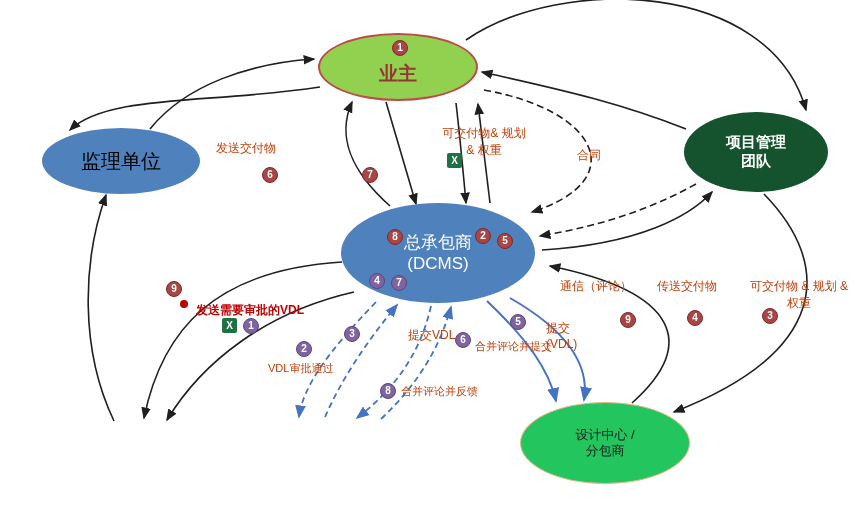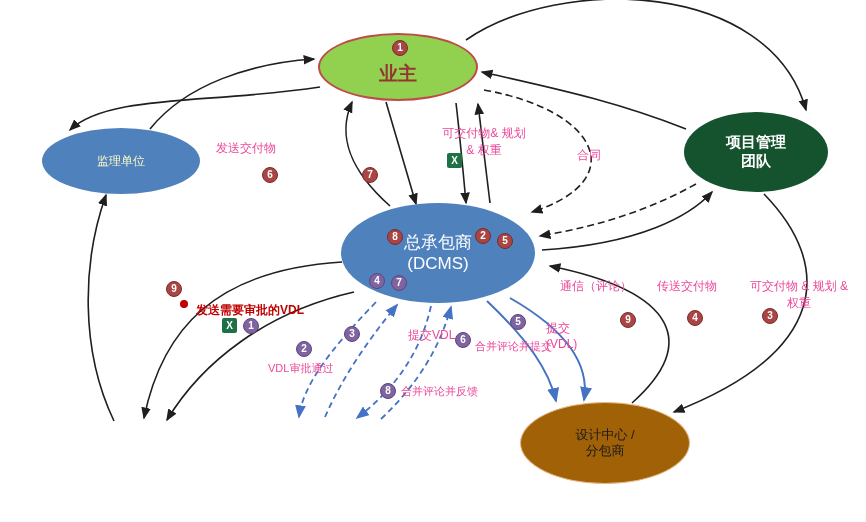--- a/index.html
+++ b/index.html
@@ -3,33 +3,33 @@
 <meta charset="utf-8">
 <style>
   * { margin:0; padding:0; box-sizing:border-box; }
   body { font-family:"Liberation Sans","DejaVu Sans",sans-serif; background:#fff; }
   #canvas { position:relative; width:866px; height:522px; background:#fff; overflow:hidden; }
   svg.arrows { position:absolute; left:0; top:0; z-index:1; }
   .node { position:absolute; border-radius:50%; display:flex; flex-direction:column;
           align-items:center; justify-content:center; text-align:center; z-index:2; }
   .nl { line-height:1.25; }
   #n-owner       { left:318px; top:33px;  width:160px; height:68px; background:#92D050; border:2px solid #BE4B48; color:#943634; font-size:19px; font-weight:bold; }
-  #n-supervision { left:42px;  top:128px; width:158px; height:66px; background:#4F81BD; color:#fef9c3; font-size:12px; }
+  #n-supervision { left:42px;  top:128px; width:158px; height:66px; background:#4F81BD; color:#000000; font-size:20px; }
   #n-pmteam      { left:684px; top:112px; width:144px; height:80px; background:#14532d; color:#fff; font-size:15px; font-weight:bold;text-align:center; }
   #n-contractor  { left:341px; top:203px; width:194px; height:100px; background:#4F81BD; color:#fff; font-size:17px; }
   #n-construction{ left:63px;  top:422px; width:136px; height:60px; background:#C0797B; color:#fff; font-size:16px; }
   #n-supplier    { left:265px; top:419px; width:160px; height:68px; background:#C6E7F8; border:1px solid #92CDDC; color:#2F7E9D; font-size:17px; }
-  #n-design      { left:520px; top:402px; width:170px; height:82px; background:#a16207; border:1px solid #E6B88A; color:#1a1a1a; font-size:13px; }
+  #n-design      { left:520px; top:402px; width:170px; height:82px; background:#22c55e; border:1px solid #E6B88A; color:#1a1a1a; font-size:13px; }
   .badge { position:absolute; width:16px; height:16px; border-radius:50%; color:#fff;
            font-size:10px; font-weight:bold; display:flex; align-items:center; justify-content:center;
            line-height:1; z-index:3; }
   .badge.red    { background:#A94544; border:1px solid #7D2B2B; }
   .badge.purple { background:#8064A2; border:1px solid #5C4778; }
   .dot { position:absolute; width:8px; height:8px; border-radius:50%; background:#C00000; z-index:3; }
-  .lbl { position:absolute; font-size:12px; color:#ec4899; white-space:nowrap; z-index:3; }
+  .lbl { position:absolute; font-size:12px; color:#c2410c; white-space:nowrap; z-index:3; }
   .lbl.small { font-size:11px; }
   .lbl.redtxt { color:#C00000; font-weight:bold; font-size:12px; }
   .lbl.ctr { text-align:center; white-space:normal; }
   .xl { position:absolute; width:15px; height:15px; background:#1E7145; color:#fff; font-size:10px;
         font-weight:bold; display:flex; align-items:center; justify-content:center; border-radius:2px; z-index:3; }
 </style>
 </head>
 <body>
 
 <div id="canvas">

